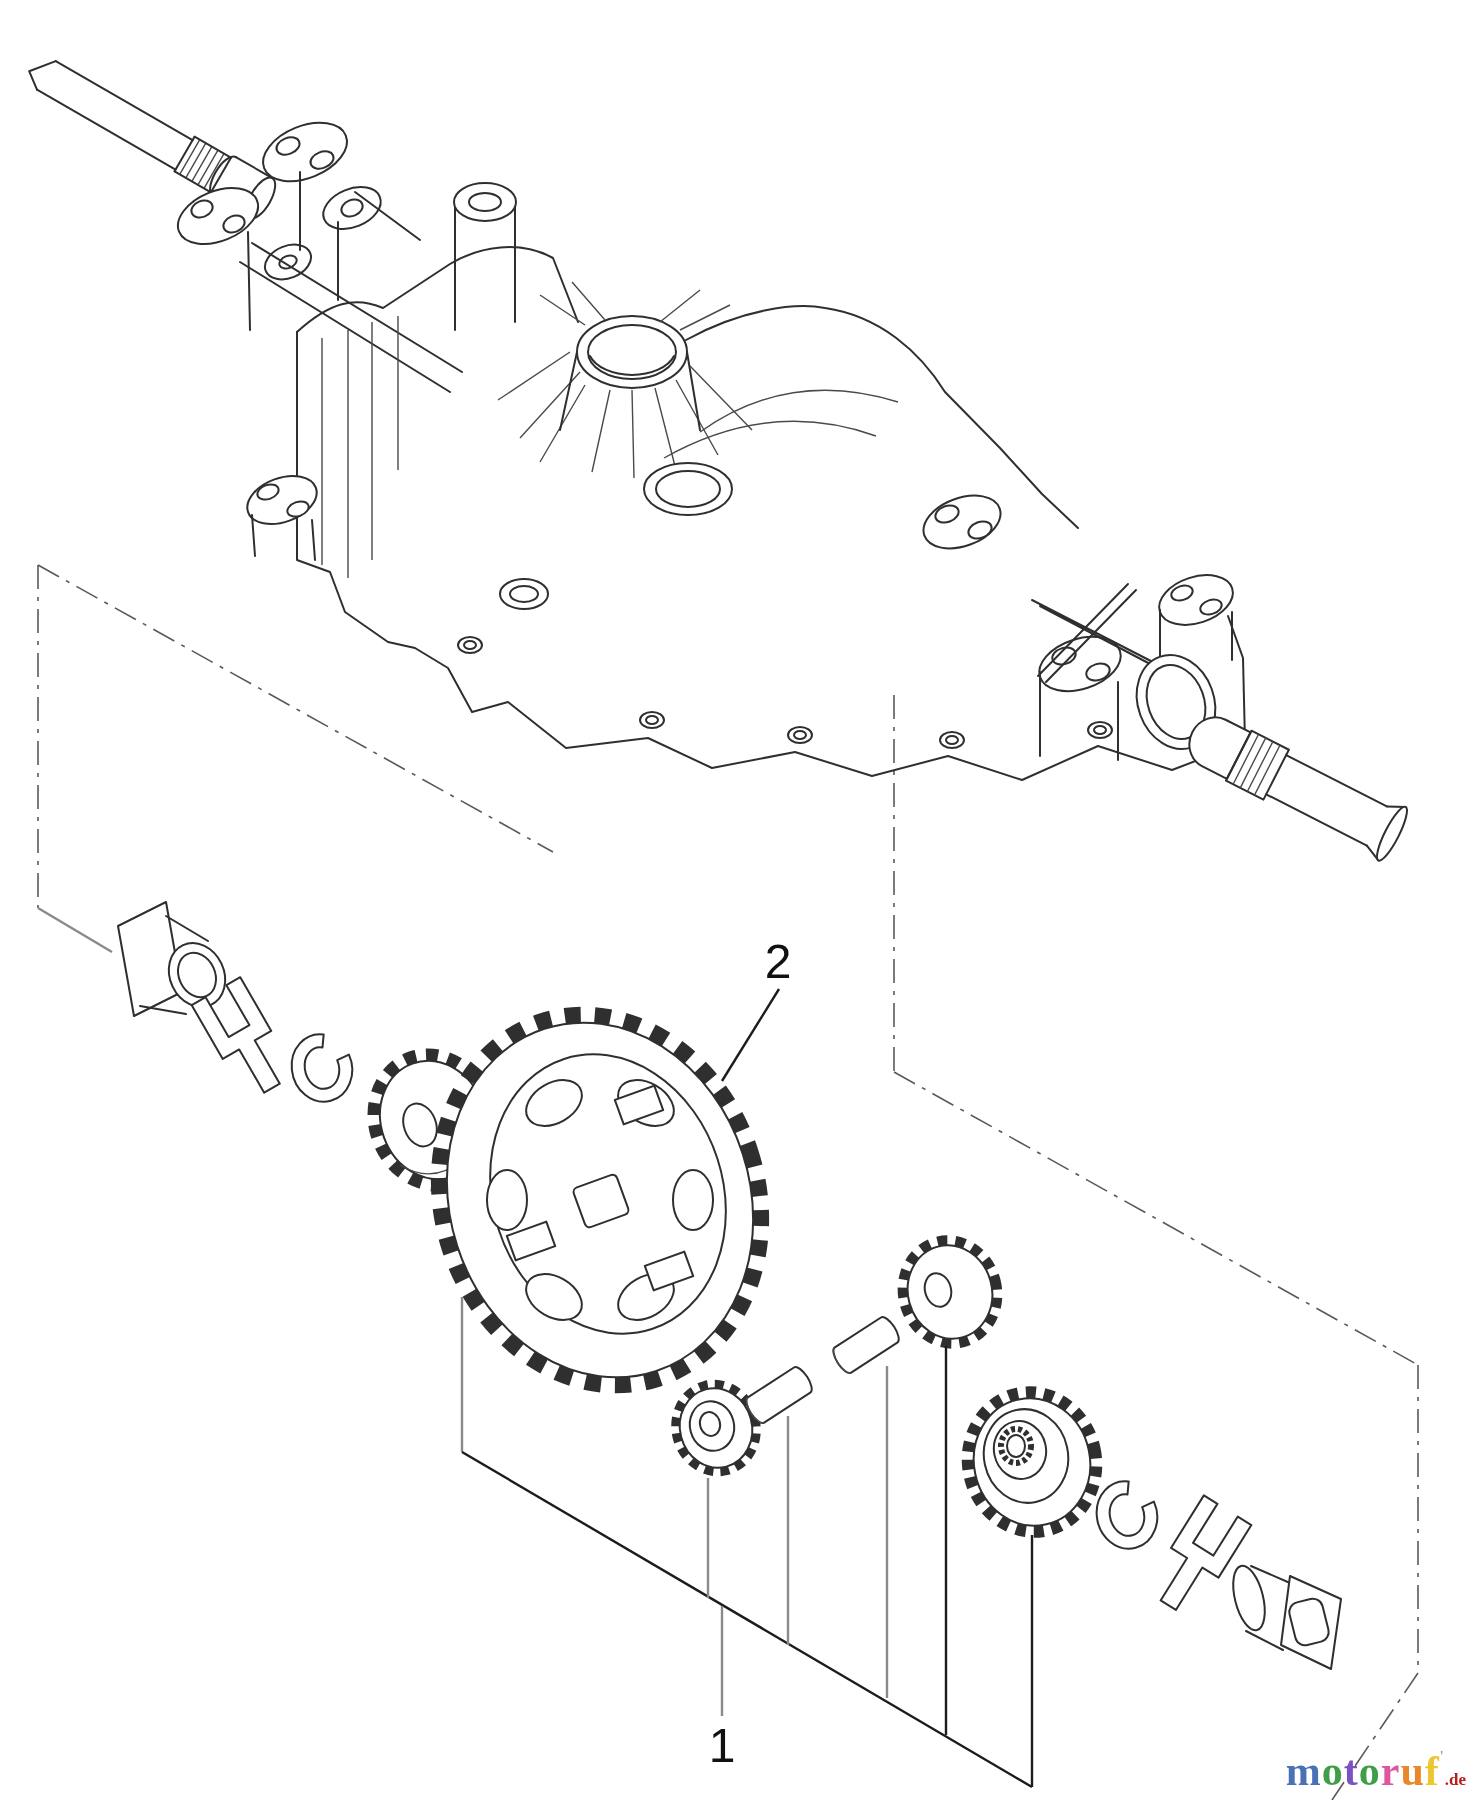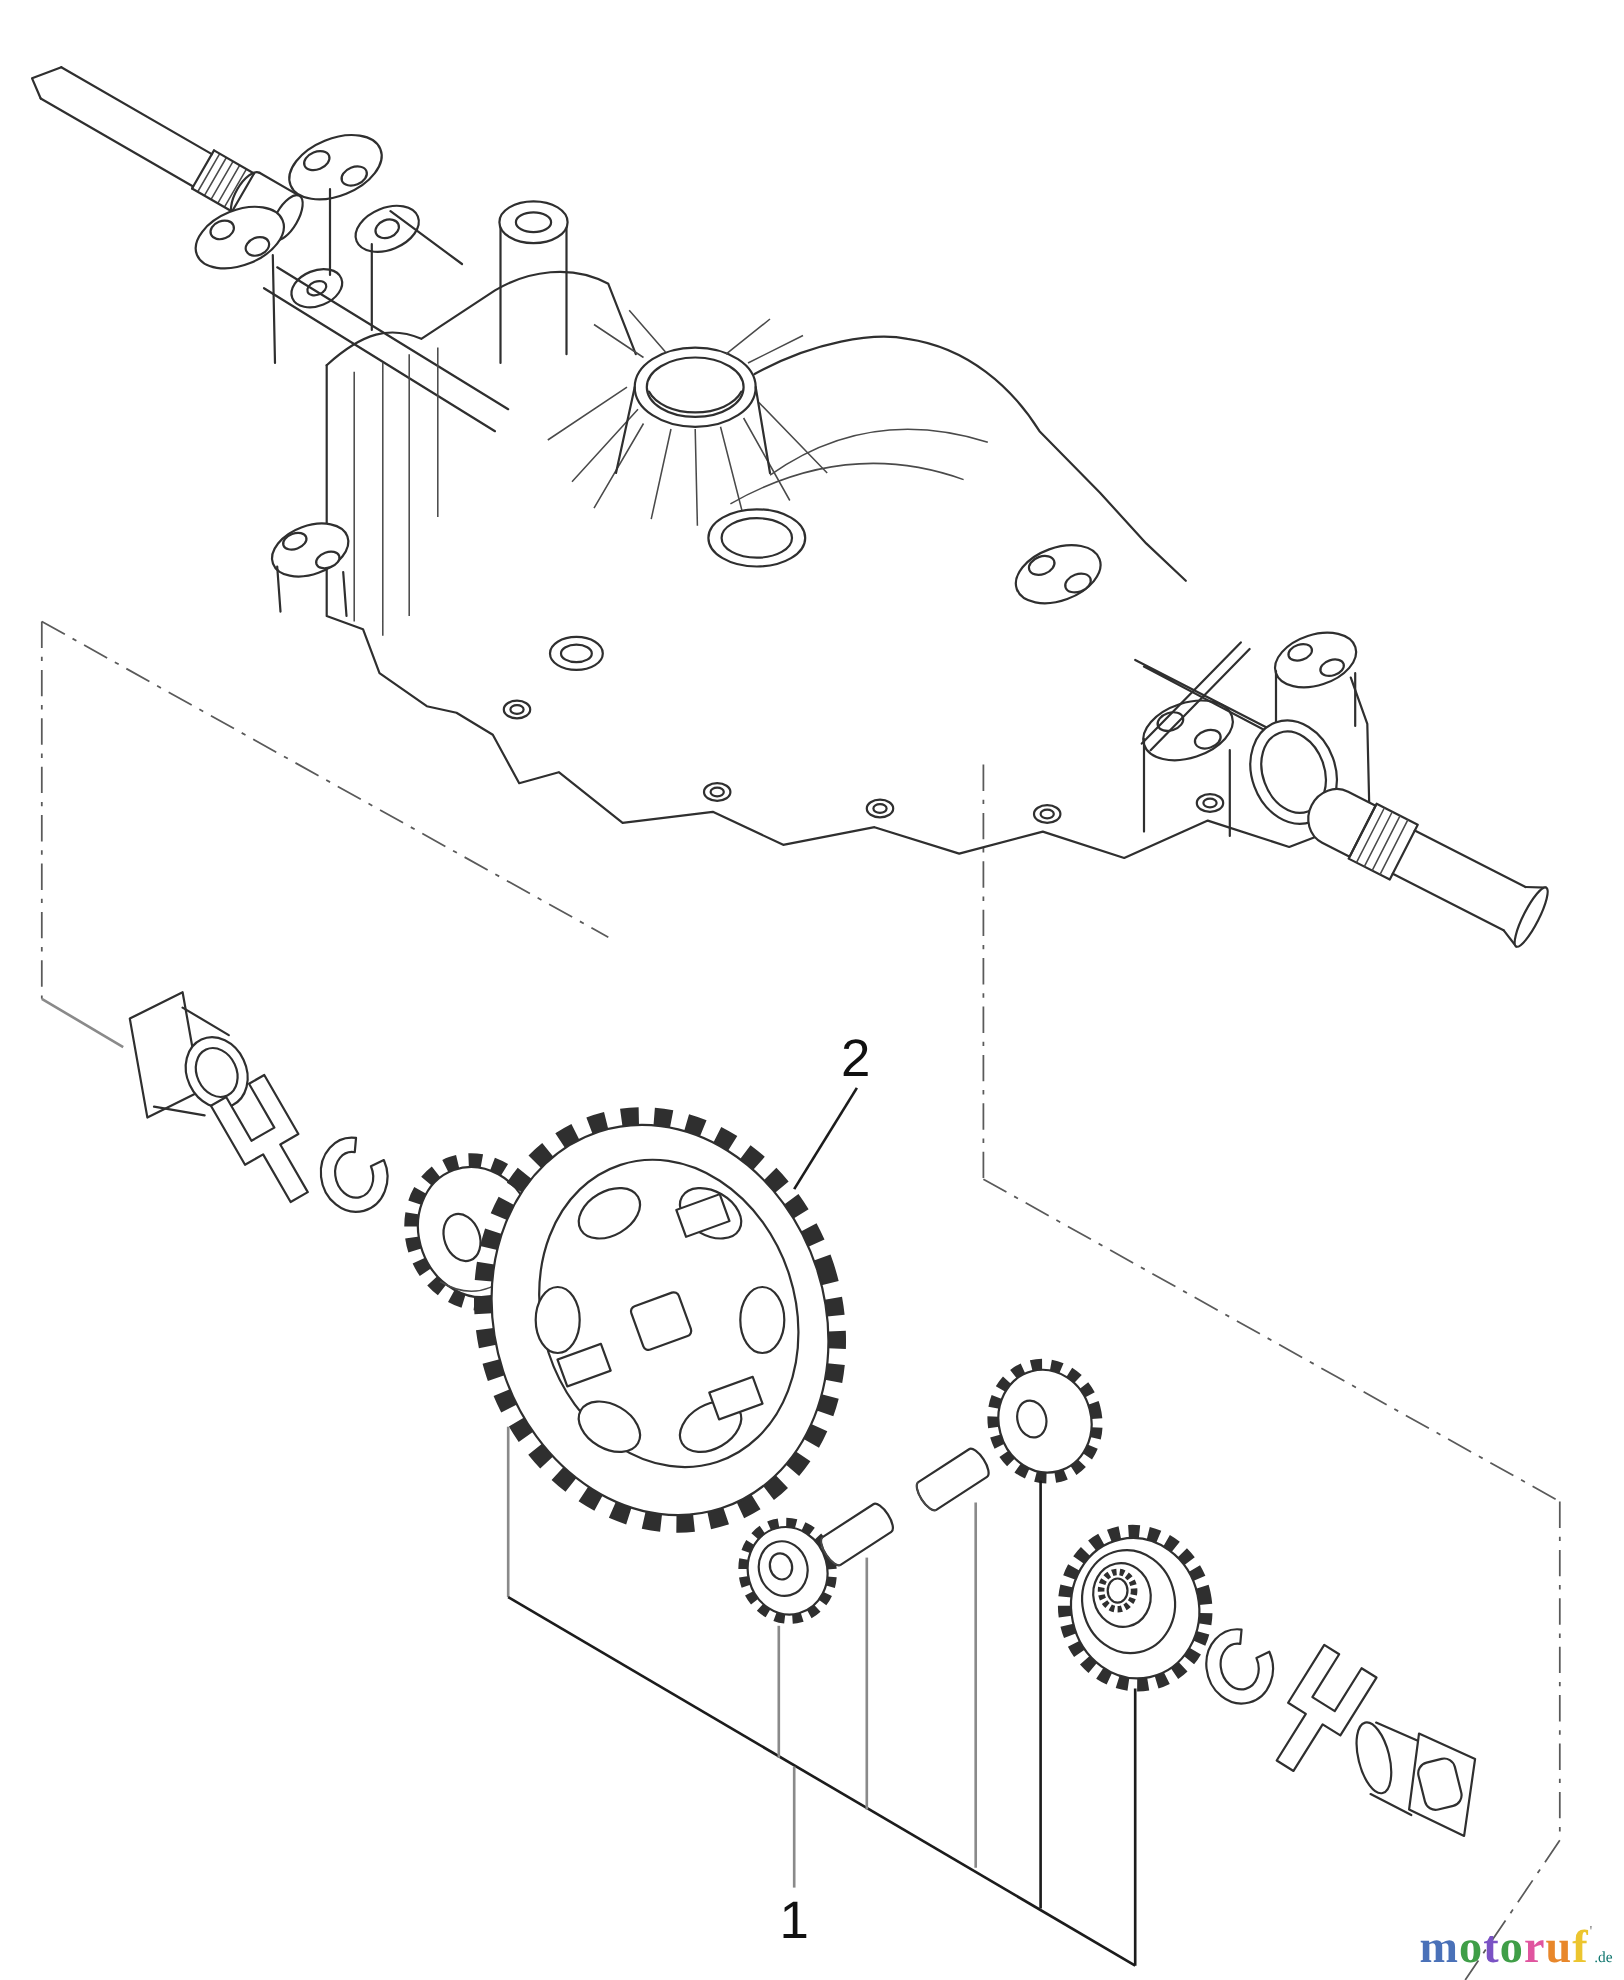--- a/index.html
+++ b/index.html
@@ -13,21 +13,21 @@
   .teeth{fill:none;stroke:#2f2f2f;}
   .dash {fill:none;stroke:#5a5a5a;stroke-width:1.6;stroke-dasharray:24 8 4 8;}
   .ldrg {fill:none;stroke:#8a8a8a;stroke-width:2.4;}
   .ldrb {fill:none;stroke:#1c1c1c;stroke-width:2.4;}
   .callout{font-family:"Liberation Sans",sans-serif;font-size:48px;fill:#111;}
   
   .wm{position:absolute;right:10px;bottom:8px;font-family:"Liberation Serif",serif;
       font-weight:bold;font-size:42px;letter-spacing:1px;line-height:1;user-select:none;}
   .wm .brand span{display:inline-block;}
   .wm .mark{font-size:14px;color:#9a9a9a;vertical-align:top;}
-  .wm .suffix{font-size:14px;font-weight:normal;color:#0f766e;letter-spacing:0;}
+  .wm .suffix{font-size:17px;font-weight:bold;color:#b91c1c;letter-spacing:0;}
 </style>
 </head>
 <body>
 
 <div class="page">
 <svg width="1476" height="1800" viewBox="0 0 1476 1800">
 
   <g>
     <path class="dash" d="M38,565 V908"></path>
     <path class="dash" d="M38,565 L553,852"></path>

